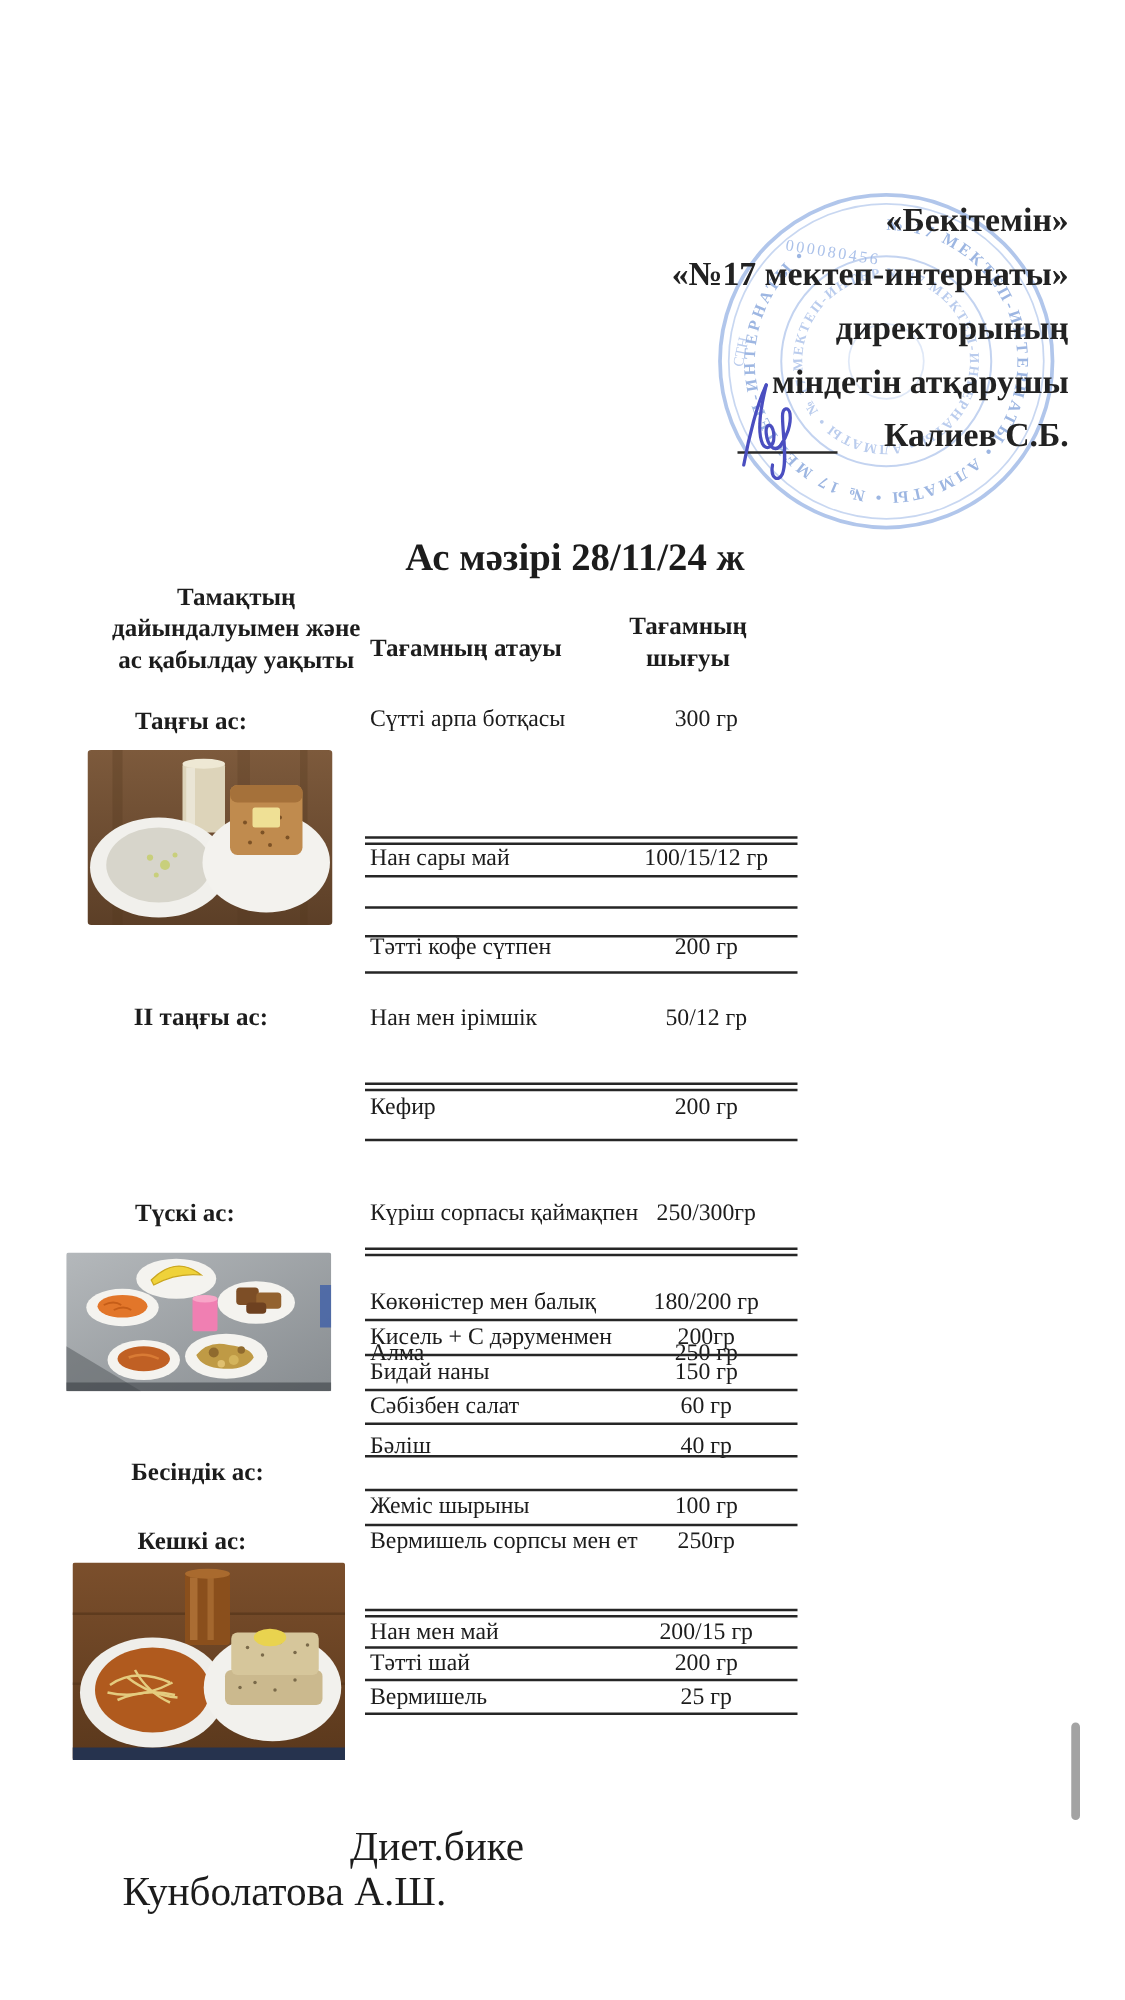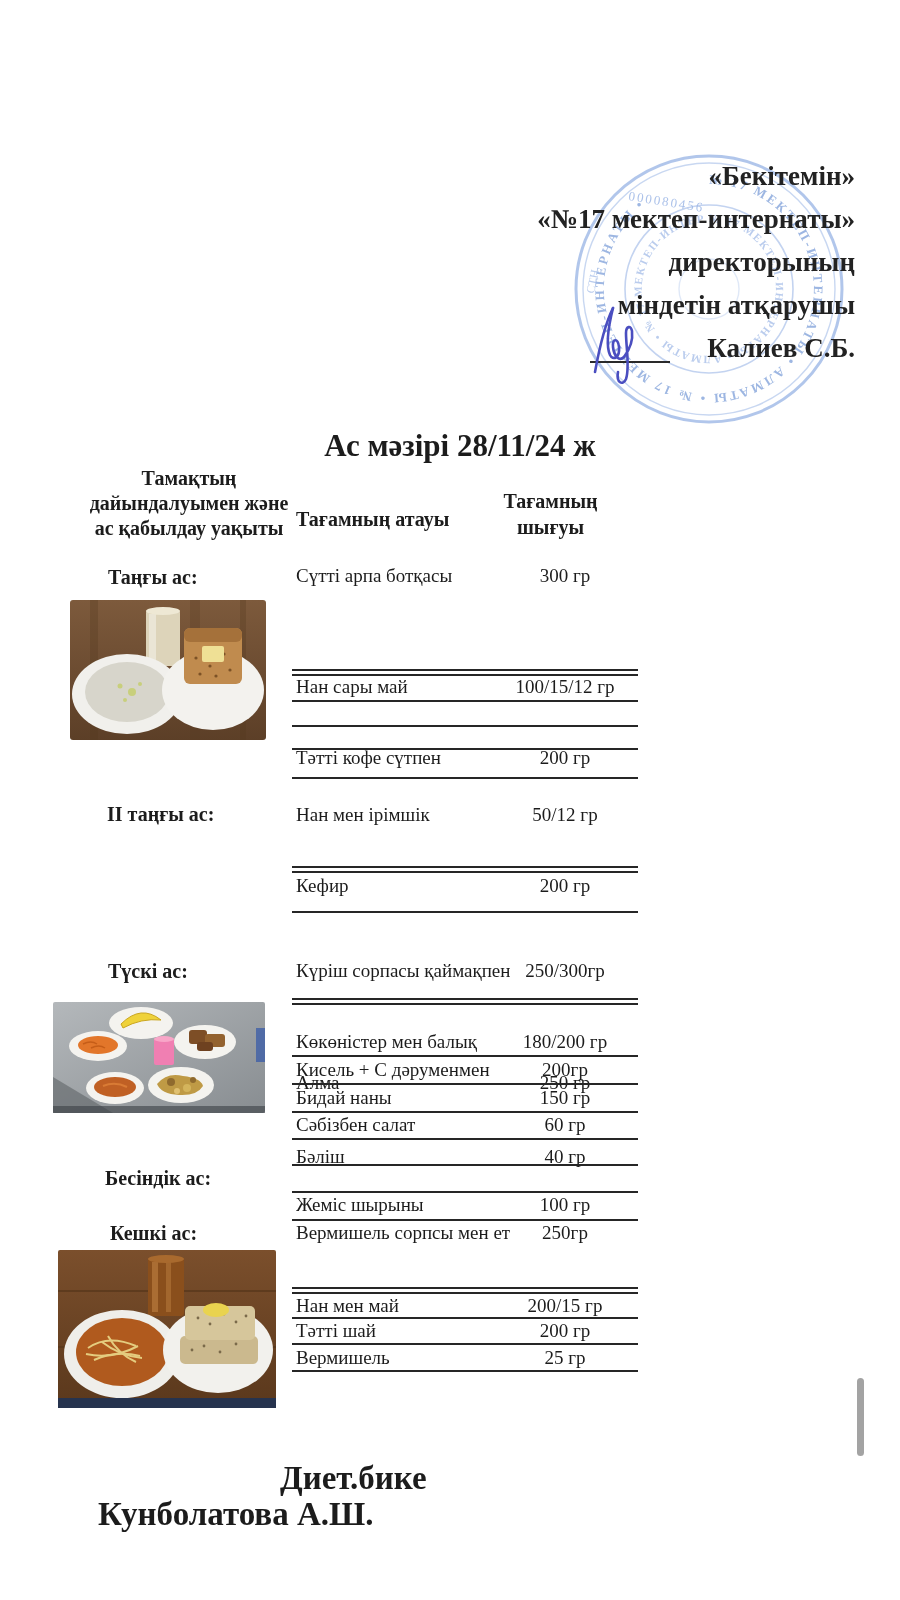--- a/index.html
+++ b/index.html
@@ -30,21 +30,21 @@
   .meal-label{position:absolute;font-weight:bold;font-size:20px;z-index:2;white-space:nowrap;}
   
   .menu-row{position:absolute;left:296px;width:342px;height:24px;font-size:19px;z-index:2;}
   .menu-row .dish{position:absolute;left:0;top:0;white-space:nowrap;}
   .menu-row .weight{position:absolute;left:196px;top:0;width:146px;text-align:center;white-space:nowrap;}
   
   .rule{position:absolute;left:292px;width:346px;height:2px;background:#262626;z-index:2;}
   
   .photo{position:absolute;z-index:2;line-height:0;}
   
-  .footer-line{position:absolute;font-weight:bold;font-size:33px;z-index:2;white-space:nowrap;}
+  .footer-line{position:absolute;font-weight:normal;font-size:33px;z-index:2;white-space:nowrap;}
   #footer-role{left:280px;top:1460px;}
   #footer-name{left:98px;top:1496px;}
   
   #scrollbar-thumb{
     position:absolute;left:857px;top:1378px;width:7px;height:78px;border-radius:4px;
     background:#a3a3a3;z-index:5;
   }
 </style>
 </head>
 <body>

